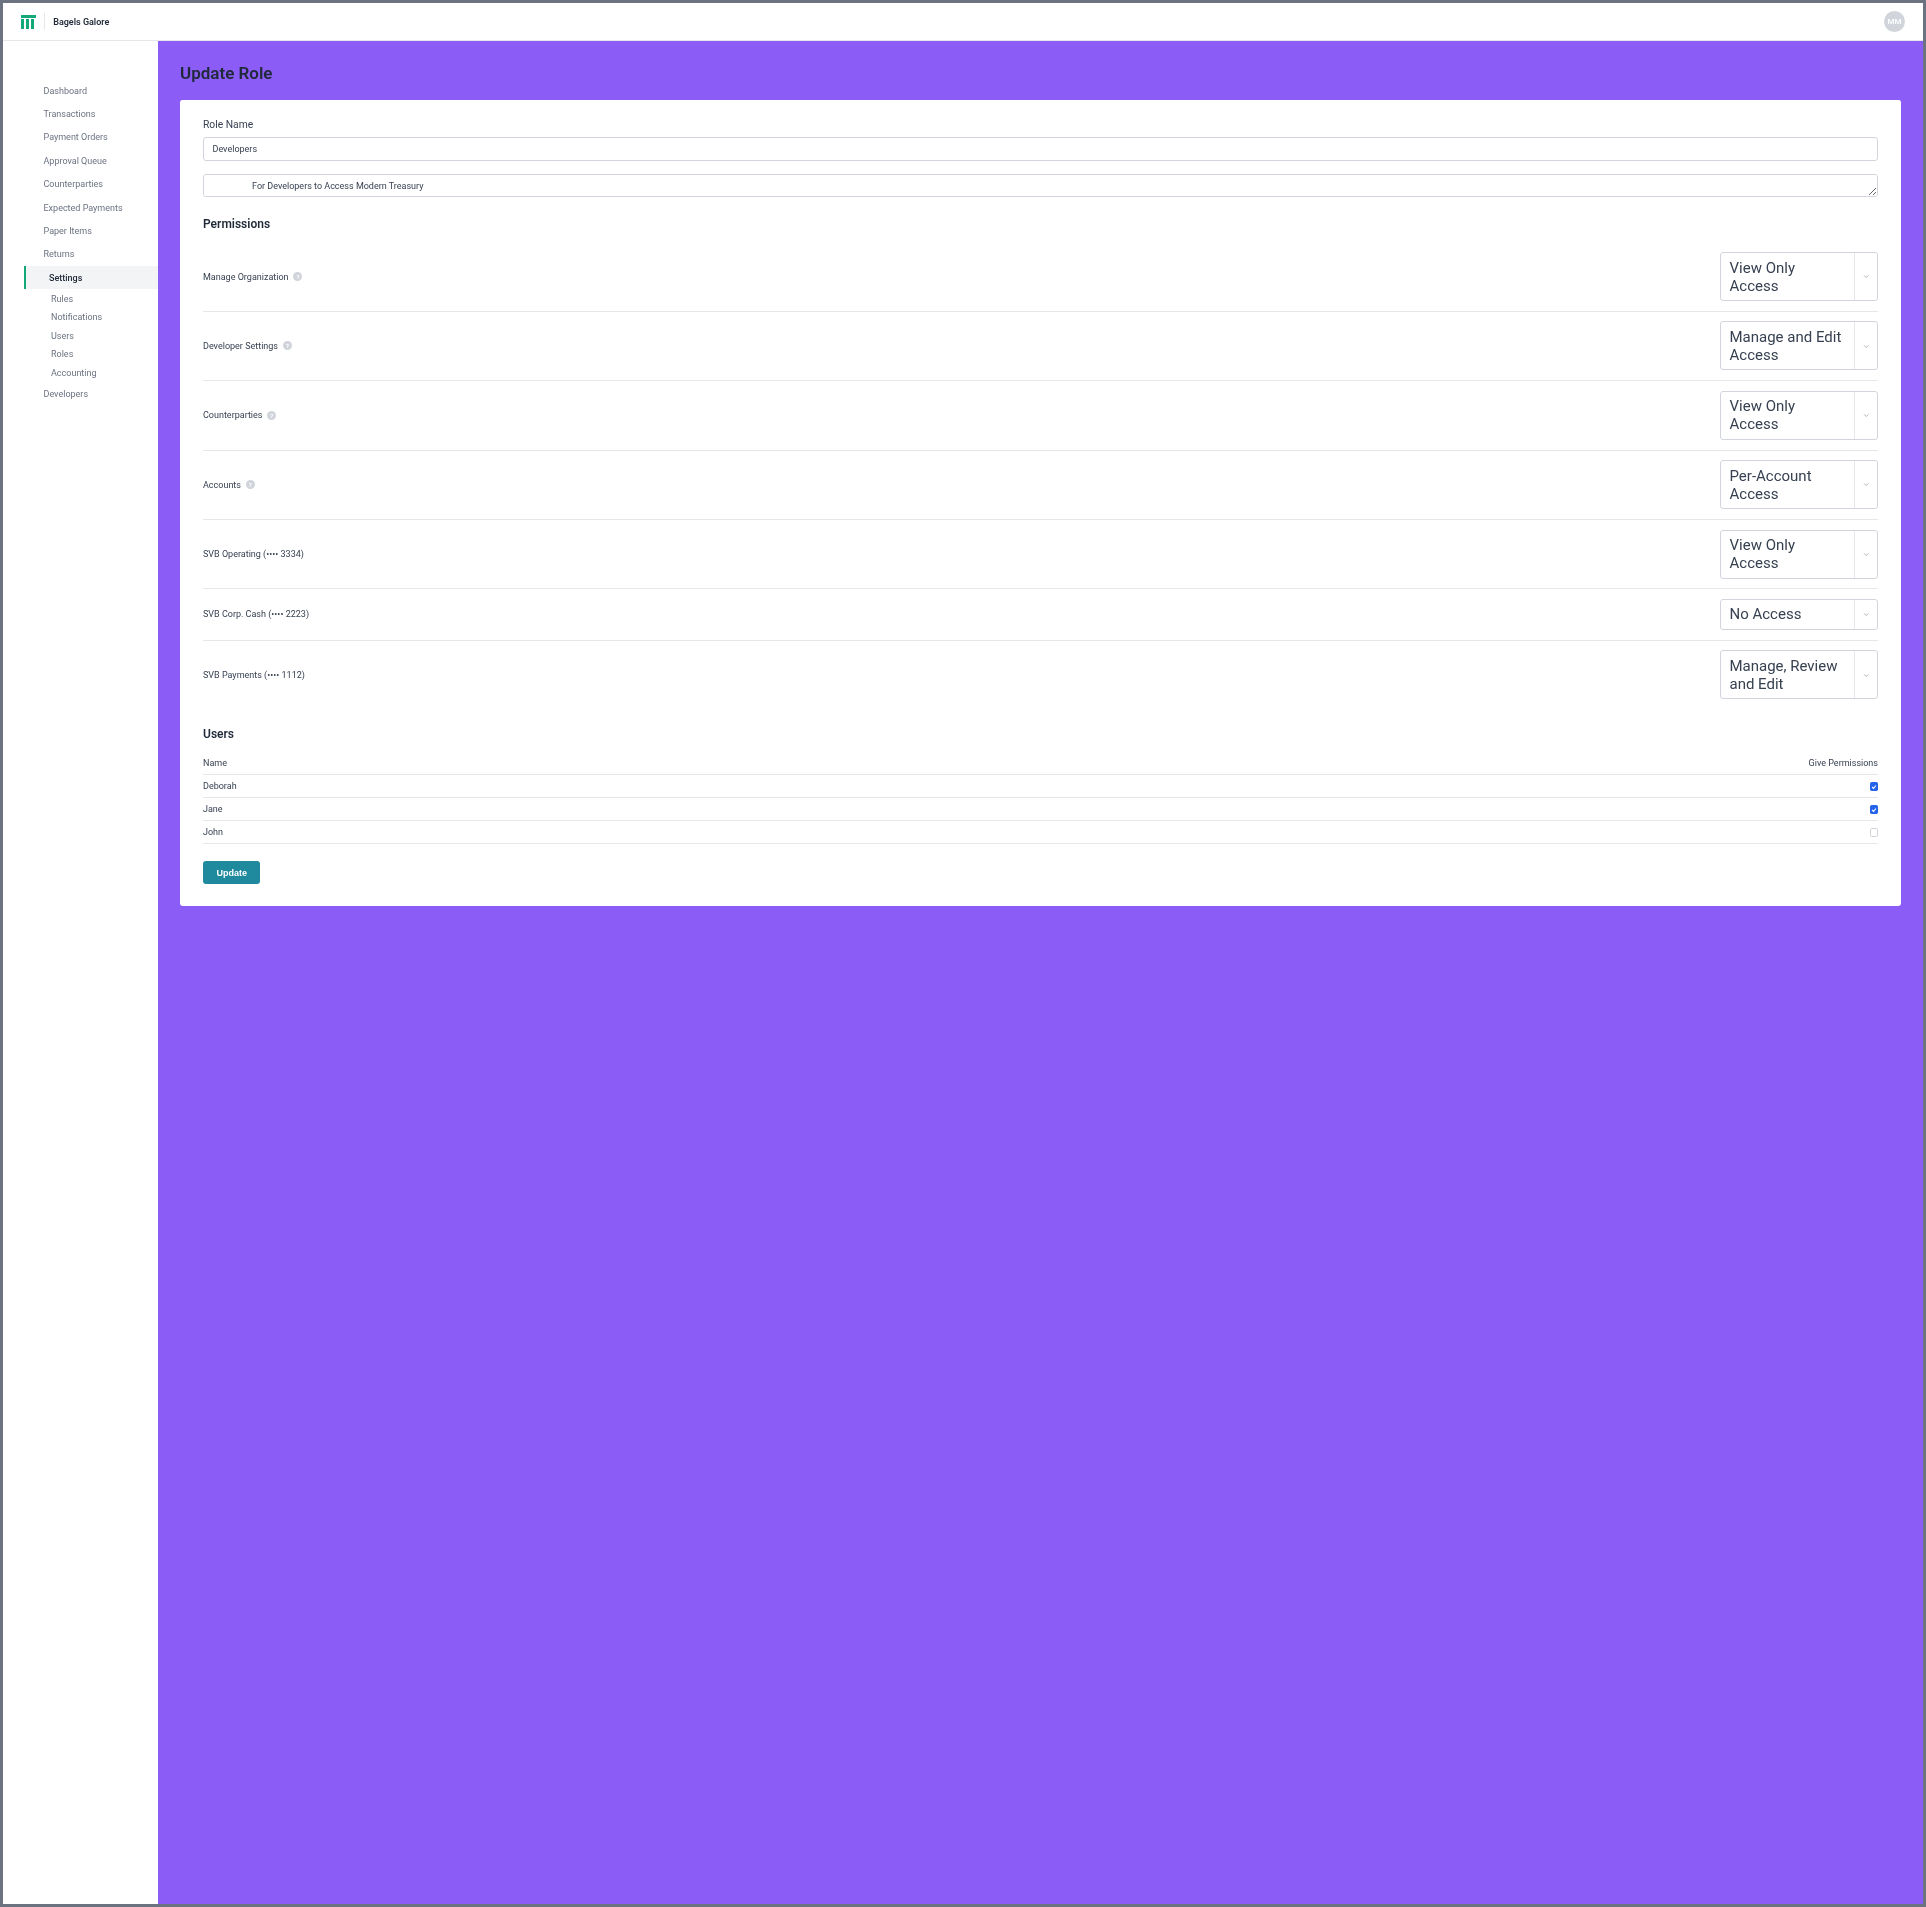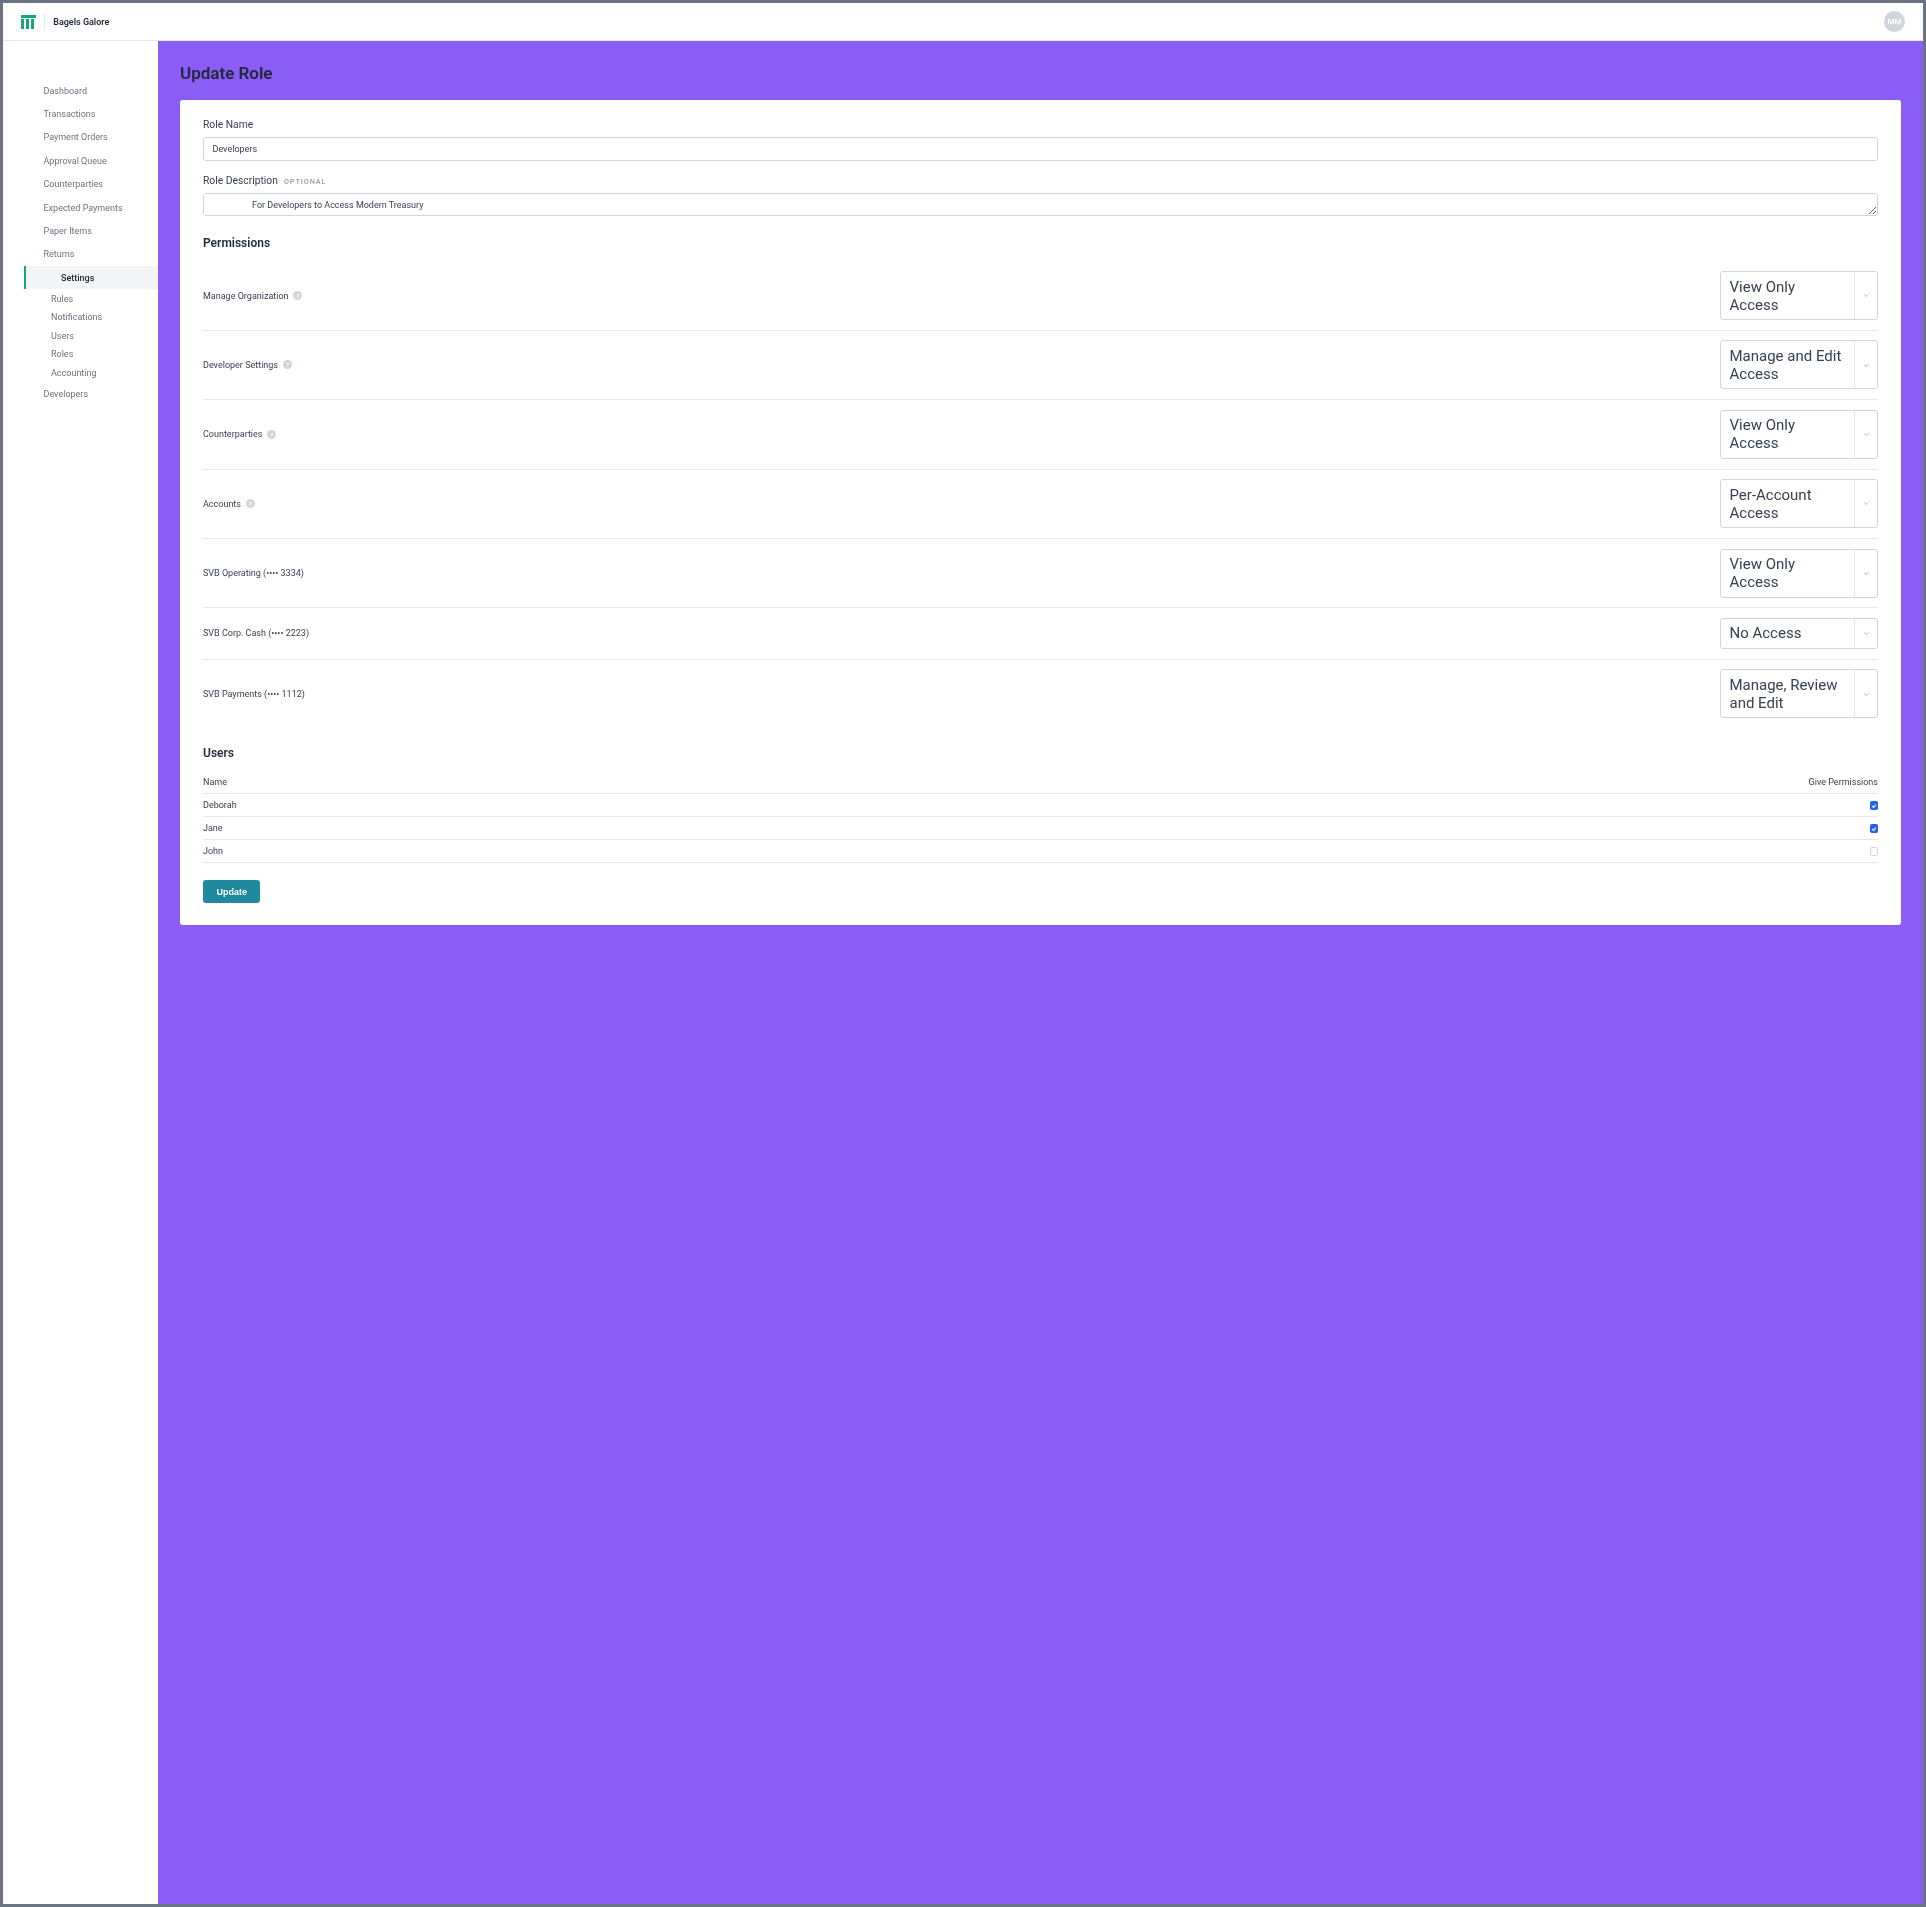--- a/index.html
+++ b/index.html
@@ -58,21 +58,21 @@
       display: block;
       padding: 6.7px 11px 6.7px 19.5px;
       font-size: 9px;
       color: #6b7280;
       cursor: pointer;
     }
     .nav-item.active {
       background: #f3f4f6;
       color: #1f2937;
       border-left: 2.4px solid #12a87a;
-      padding-left: 35px;
+      padding-left: 23px;
       font-weight: 500;
     }
     .nav-sub {
       padding: 4.3px 11px 4.3px 27px;
       font-size: 9px;
       color: #6b7280;
       cursor: pointer;
     }
     .main {
       flex: 1;
@@ -243,24 +243,20 @@
       <h1 class="page-title">Update Role</h1>
 
       <div class="card">
 
         <div class="field-block">
           <div class="field-label">Role Name</div>
           <input type="text" class="text-input" value="Developers" style="">
         </div>
 
         <div class="field-block">
-          <div class="field-label">
-            <span>Role Description</span>
-            <span class="optional-tag">OPTIONAL</span>
-          </div>
           <textarea class="textarea" style="">For Developers to Access Modern Treasury</textarea>
         </div>
 
         <div class="section-title">Permissions</div>
 
         <div id="permissions-container">
             <div class="perm-row first">
               <div class="perm-label">
                 <span>Manage Organization</span>
                 <span class="help-icon">?</span>

